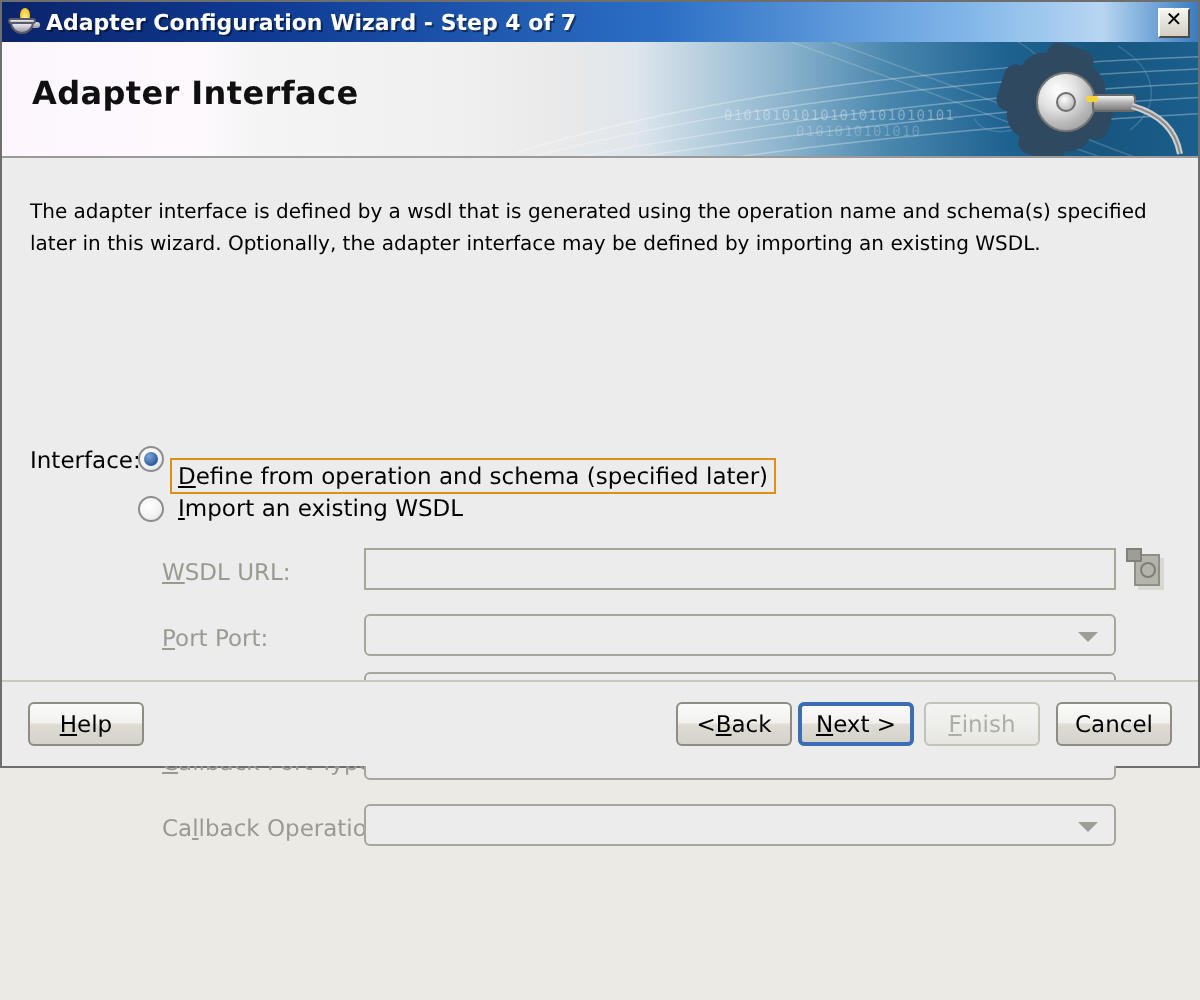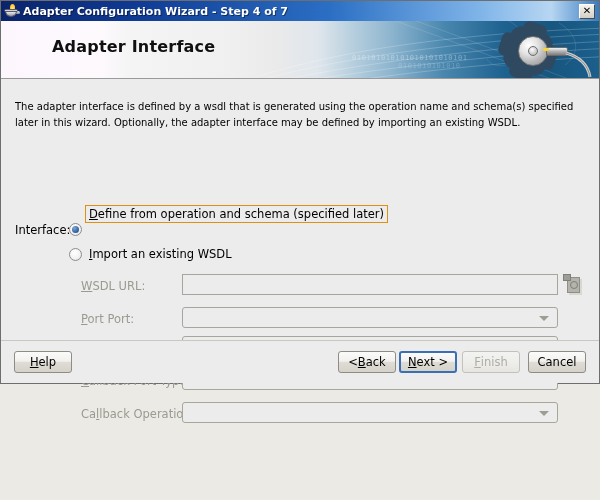--- a/index.html
+++ b/index.html
@@ -84,34 +84,33 @@
       #eaeaea 46%, #dfe6ec 53%,
       #bcd2e0 58%, #8fb6cf 65%,
       #4a87ae 74%, #1e6290 84%,
       #17567f 92%, #1b5f8c 100%);
     border-bottom:1px solid #9a9a9a;
   }
   #banner .bn-title{
     position:absolute;left:15px;top:16px;
     font-size:16px;color:#101010;font-weight:bold;
     letter-spacing:.2px;
-    margin-left:36px;
   }
   
   #banner svg.swirls{
     position:absolute;right:0;top:0;width:340px;height:57px;
   }
   
   #banner .bits{
     position:absolute;color:rgba(255,255,255,.34);
     font-family:"DejaVu Sans Mono","Liberation Mono",monospace;
     font-size:7px;letter-spacing:.6px;white-space:nowrap;
     pointer-events:none;
   }
-  #banner .bits1{left:351px;top:33px;}
+  #banner .bits1{left:361px;top:33px;}
   #banner .bits2{left:397px;top:41px;color:rgba(255,255,255,.22);}
   
   #banner .gearwrap{position:absolute;left:495px;top:2px;width:105px;height:55px;}
   .gear-dark{
     position:absolute;left:10px;top:6px;width:44px;height:44px;
     background:#2f4a60;border-radius:12px;
     transform:rotate(18deg);
     box-shadow:0 0 0 0 rgba(0,0,0,0);
   }
   .gear-dark:before,.gear-dark:after{
@@ -286,21 +285,21 @@
 
   <div id="content">
 
     <div id="desc">The adapter interface is defined by a wsdl that is generated using the operation name and schema(s) specified later in this wizard.  Optionally, the adapter interface may be defined by importing an existing WSDL.</div>
 
     <div class="row-label" style="left:14px;top:144px;">Interface:</div>
 
     <div class="radio" style="left:68px;top:144px;">
       <div class="dot"></div>
     </div>
-    <div class="radio-lbl focused" style="left:84px;top:126px;"><span class="u">D</span><span>efine from operation and schema (specified later)</span></div>
+    <div class="radio-lbl focused" style="left:84px;top:150px;"><span class="u">D</span><span>efine from operation and schema (specified later)</span></div>
 
     <div class="radio" style="left:68px;top:169px;"></div>
     <div class="radio-lbl" style="left:85px;top:167px;"><span class="u">I</span><span>mport an existing WSDL</span></div>
 
     <div class="row-label dim" style="left:80px;top:200px;"><span></span><span class="u">W</span><span>SDL URL:</span></div>
     <div class="field" style="left:181px;top:195px;width:376px;height:21px;"></div>
     <div id="browse">
       <div class="doc-ico-shadow"></div>
       <div class="doc-ico"></div>
       <div class="doc-ico-badge"></div>

